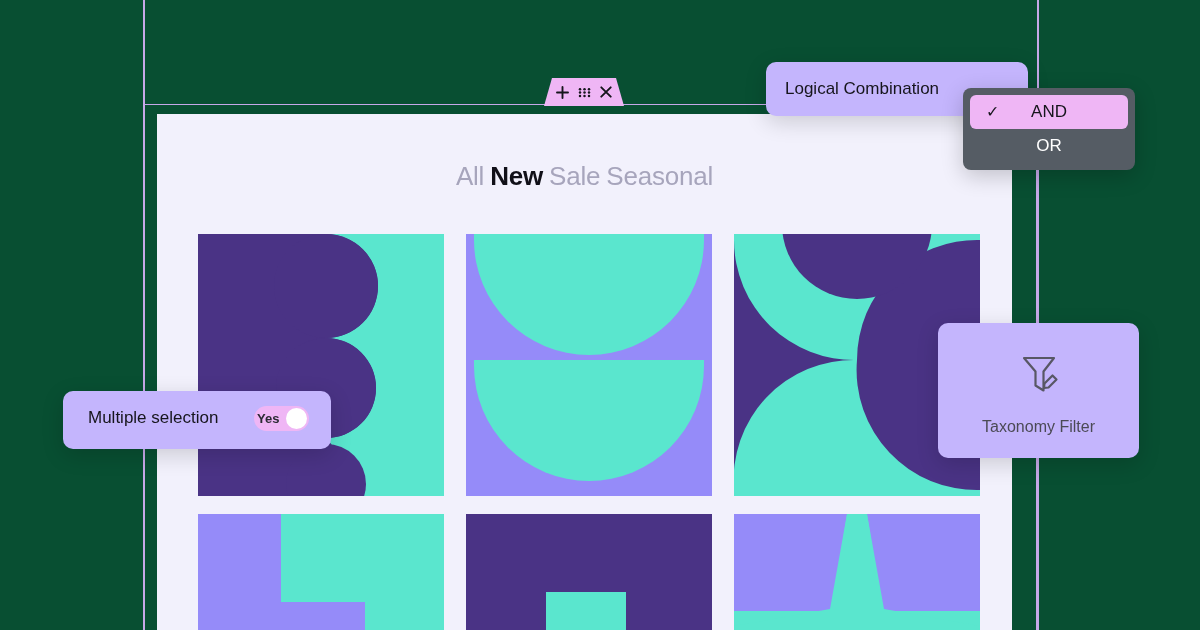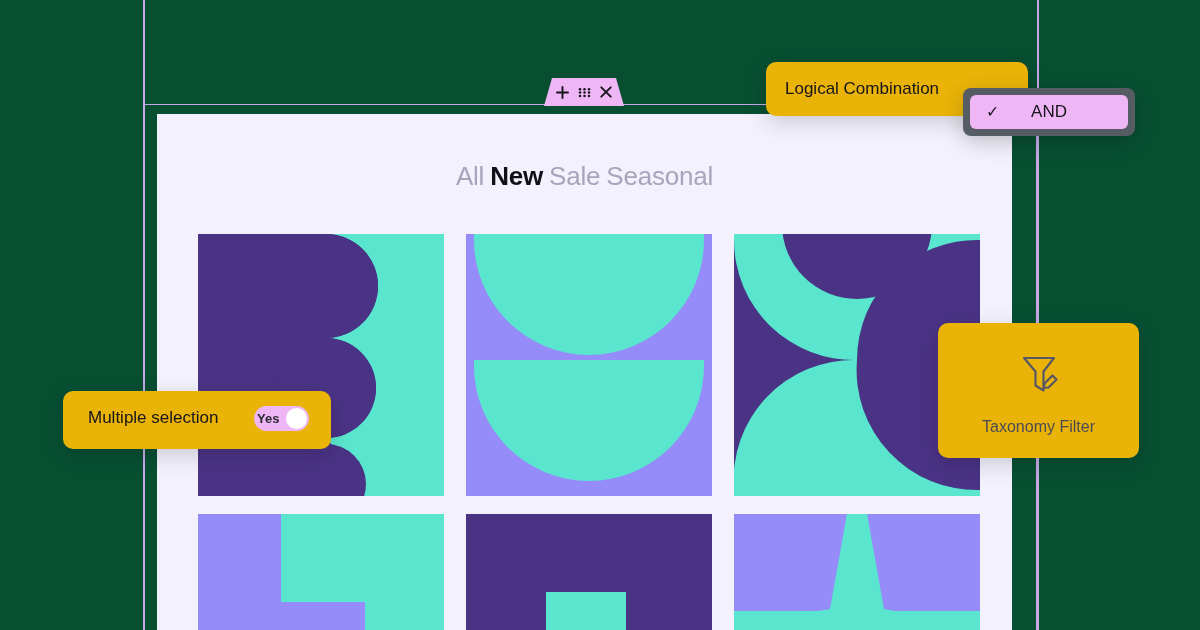--- a/index.html
+++ b/index.html
@@ -106,21 +106,21 @@
     height: 630px;
     background: #C6A8E8;
     z-index: 4;
   }
   .vline.left  { left: 143px; }
   .vline.right { left: 1037px; }
 
   
   .card {
     position: absolute;
-    background: #eab308;
+    background: #c4b5fd;
     border-radius: 10px;
     box-shadow: 0 6px 22px rgba(0,0,0,0.16);
     z-index: 9;
   }
 
   
   .card-logic {
     left: 766px;
     top: 62px;
     width: 262px;
@@ -331,20 +331,23 @@
 
   <div class="card card-logic">
     <span class="label">Logical Combination</span>
   </div>
 
   <div class="dropdown">
     <div class="dd-item selected">
       <span class="dd-check">✓</span>
       <span>AND</span>
     </div>
+    <div class="dd-item">
+      <span>OR</span>
+    </div>
   </div>
 
   <div class="card card-multi">
     <span class="label">Multiple selection</span>
     <span class="toggle">
       <span class="toggle-text">Yes</span>
       <span class="knob"></span>
     </span>
   </div>
 

